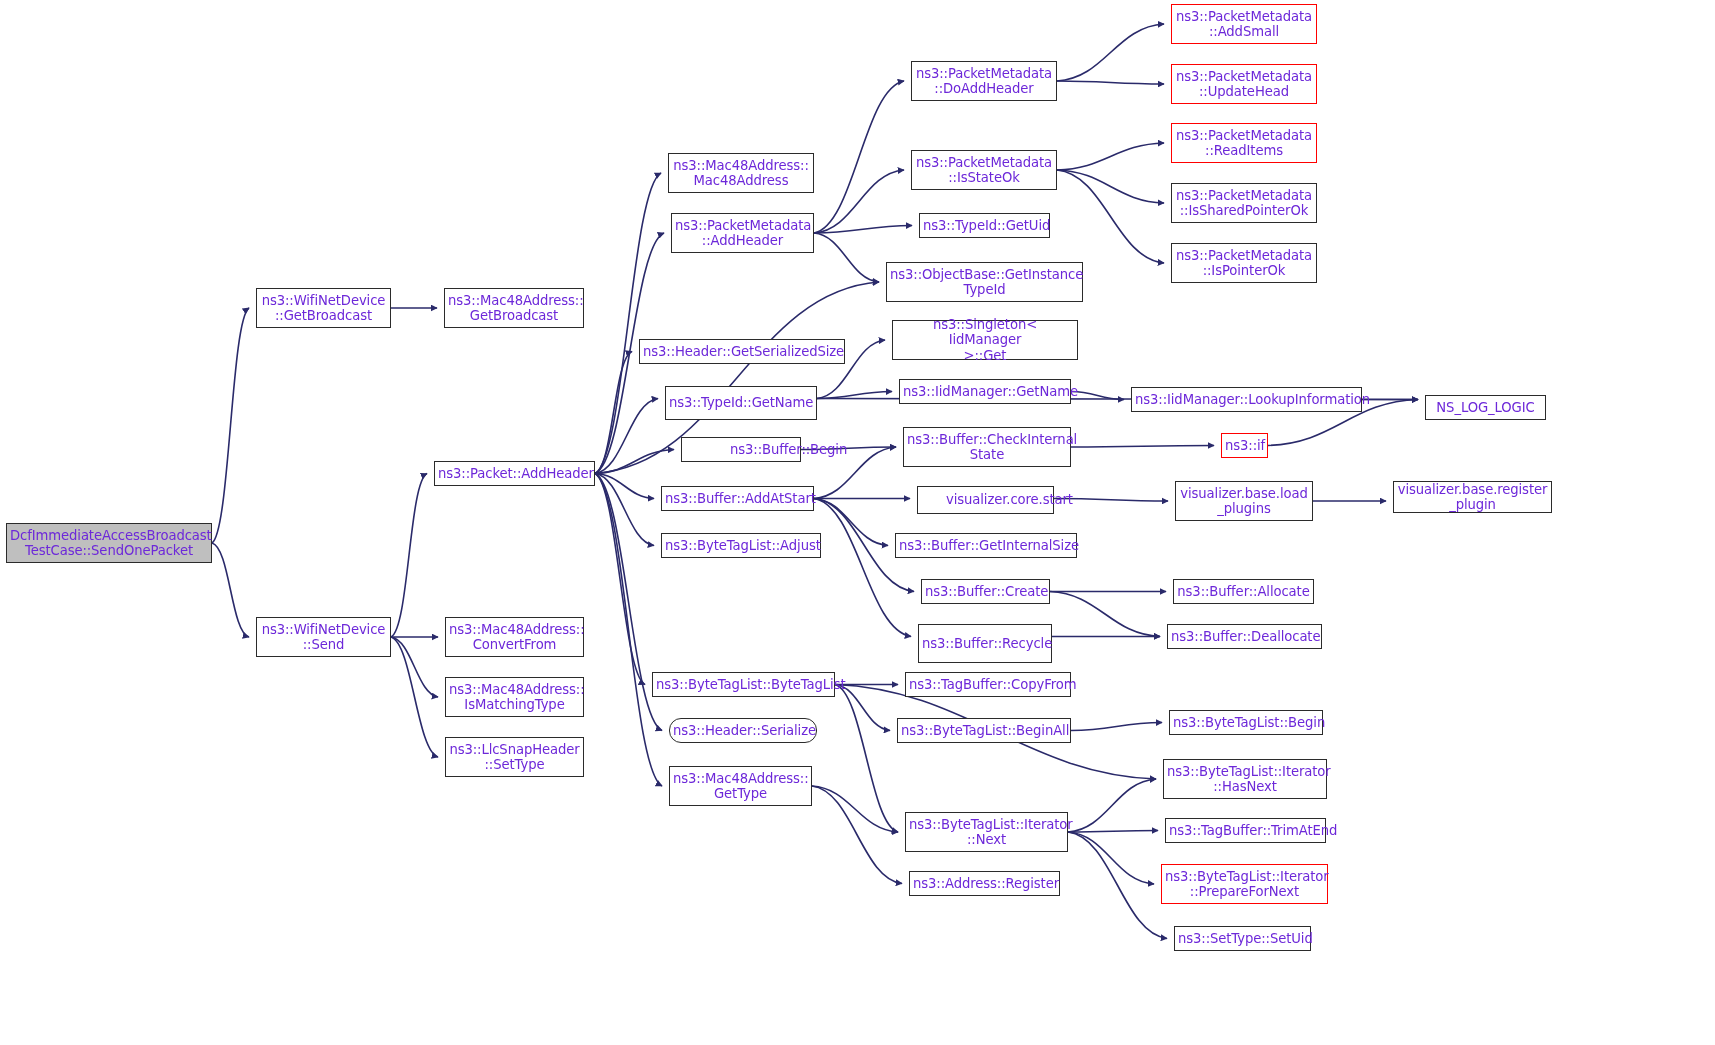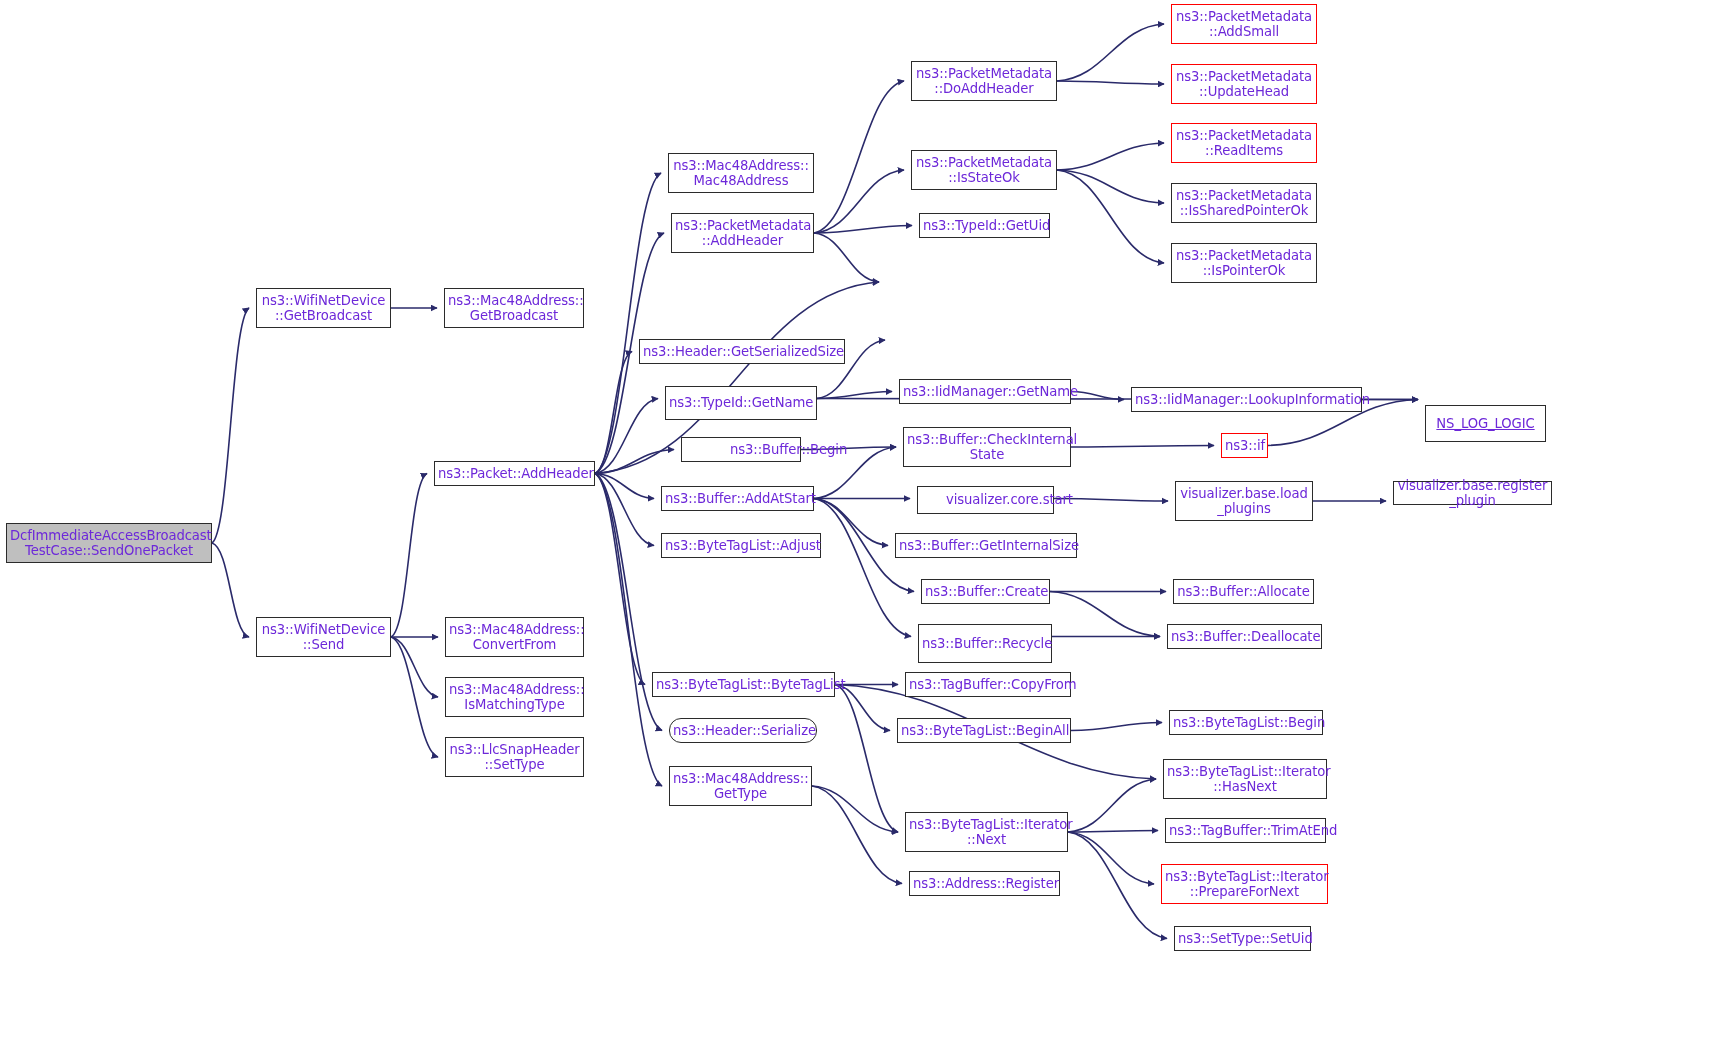--- a/index.html
+++ b/index.html
@@ -148,20 +148,24 @@
     <div class="node" style="left: 661px; top: 533px; width: 160px; height: 25px;"><span class="node-label">ns3::ByteTagList::Adjust</span></div>
     <div class="node" style="left: 652px; top: 672px; width: 183px; height: 25px;"><span class="node-label">ns3::ByteTagList::ByteTagList</span></div>
     <div class="node" style="left: 669px; top: 718px; width: 148px; height: 25px; border-radius: 12px;"><span class="node-label">ns3::Header::Serialize</span></div>
     <div class="node" style="left: 669px; top: 766px; width: 143px; height: 40px;"><span class="node-label">ns3::Mac48Address::
 GetType</span></div>
     <div class="node" style="left: 911px; top: 61px; width: 146px; height: 40px;"><span class="node-label">ns3::PacketMetadata
 ::DoAddHeader</span></div>
     <div class="node" style="left: 911px; top: 150px; width: 146px; height: 40px;"><span class="node-label">ns3::PacketMetadata
 ::IsStateOk</span></div>
     <div class="node" style="left: 919px; top: 213px; width: 131px; height: 25px;"><span class="node-label">ns3::TypeId::GetUid</span></div>
+    <div class="node" style="left: 886px; top: 262px; width: 197px; height: 40px;"><span class="node-label">ns3::ObjectBase::GetInstance
+TypeId</span></div>
+    <div class="node" style="left: 892px; top: 320px; width: 186px; height: 40px;"><span class="node-label">ns3::Singleton&lt; IidManager
+&gt;::Get</span></div>
     <div class="node" style="left: 899px; top: 379px; width: 172px; height: 25px;"><span class="node-label">ns3::IidManager::GetName</span></div>
     <div class="node" style="left: 903px; top: 427px; width: 168px; height: 40px;"><span class="node-label">ns3::Buffer::CheckInternal
 State</span></div>
     <div class="node" style="left: 917px; top: 486px; width: 137px; height: 28px; padding-left: 28px;"><span class="node-label">visualizer.core.start</span></div>
     <div class="node" style="left: 895px; top: 533px; width: 182px; height: 25px;"><span class="node-label">ns3::Buffer::GetInternalSize</span></div>
     <div class="node" style="left: 921px; top: 579px; width: 129px; height: 25px;"><span class="node-label">ns3::Buffer::Create</span></div>
     <div class="node" style="left: 918px; top: 624px; width: 134px; height: 39px;"><span class="node-label">ns3::Buffer::Recycle</span></div>
     <div class="node" style="left: 905px; top: 672px; width: 166px; height: 25px;"><span class="node-label">ns3::TagBuffer::CopyFrom</span></div>
     <div class="node" style="left: 897px; top: 718px; width: 174px; height: 25px;"><span class="node-label">ns3::ByteTagList::BeginAll</span></div>
     <div class="node" style="left: 905px; top: 812px; width: 163px; height: 40px;"><span class="node-label">ns3::ByteTagList::Iterator
@@ -171,25 +175,25 @@
 ::AddSmall</span></div>
     <div class="node redborder" style="left: 1171px; top: 64px; width: 146px; height: 40px;"><span class="node-label">ns3::PacketMetadata
 ::UpdateHead</span></div>
     <div class="node redborder" style="left: 1171px; top: 123px; width: 146px; height: 40px;"><span class="node-label">ns3::PacketMetadata
 ::ReadItems</span></div>
     <div class="node" style="left: 1171px; top: 183px; width: 146px; height: 40px;"><span class="node-label">ns3::PacketMetadata
 ::IsSharedPointerOk</span></div>
     <div class="node" style="left: 1171px; top: 243px; width: 146px; height: 40px;"><span class="node-label">ns3::PacketMetadata
 ::IsPointerOk</span></div>
     <div class="node" style="left: 1131px; top: 387px; width: 231px; height: 25px;"><span class="node-label">ns3::IidManager::LookupInformation</span></div>
-    <div class="node" style="left: 1425px; top: 405px; width: 121px; height: 37px; text-decoration: underline;"><span class="node-label">NS_LOG_LOGIC</span></div>
+    <div class="node" style="left: 1425px; top: 395px; width: 121px; height: 25px;"><span class="node-label">NS_LOG_LOGIC</span></div>
     <div class="node redborder" style="left: 1221px; top: 433px; width: 47px; height: 25px;"><span class="node-label">ns3::if</span></div>
     <div class="node" style="left: 1175px; top: 481px; width: 138px; height: 40px;"><span class="node-label">visualizer.base.load
 _plugins</span></div>
-    <div class="node" style="left: 1393px; top: 481px; width: 159px; height: 24px;"><span class="node-label">visualizer.base.register
+    <div class="node" style="left: 1393px; top: 481px; width: 159px; height: 32px;"><span class="node-label">visualizer.base.register
 _plugin</span></div>
     <div class="node" style="left: 1173px; top: 579px; width: 141px; height: 25px;"><span class="node-label">ns3::Buffer::Allocate</span></div>
     <div class="node" style="left: 1167px; top: 624px; width: 155px; height: 25px;"><span class="node-label">ns3::Buffer::Deallocate</span></div>
     <div class="node" style="left: 1169px; top: 710px; width: 154px; height: 25px;"><span class="node-label">ns3::ByteTagList::Begin</span></div>
     <div class="node" style="left: 1163px; top: 759px; width: 164px; height: 40px;"><span class="node-label">ns3::ByteTagList::Iterator
 ::HasNext</span></div>
     <div class="node" style="left: 1165px; top: 818px; width: 161px; height: 25px;"><span class="node-label">ns3::TagBuffer::TrimAtEnd</span></div>
     <div class="node redborder" style="left: 1161px; top: 864px; width: 167px; height: 40px;"><span class="node-label">ns3::ByteTagList::Iterator
 ::PrepareForNext</span></div>
     <div class="node" style="left: 1174px; top: 926px; width: 137px; height: 25px;"><span class="node-label">ns3::SetType::SetUid</span></div>

